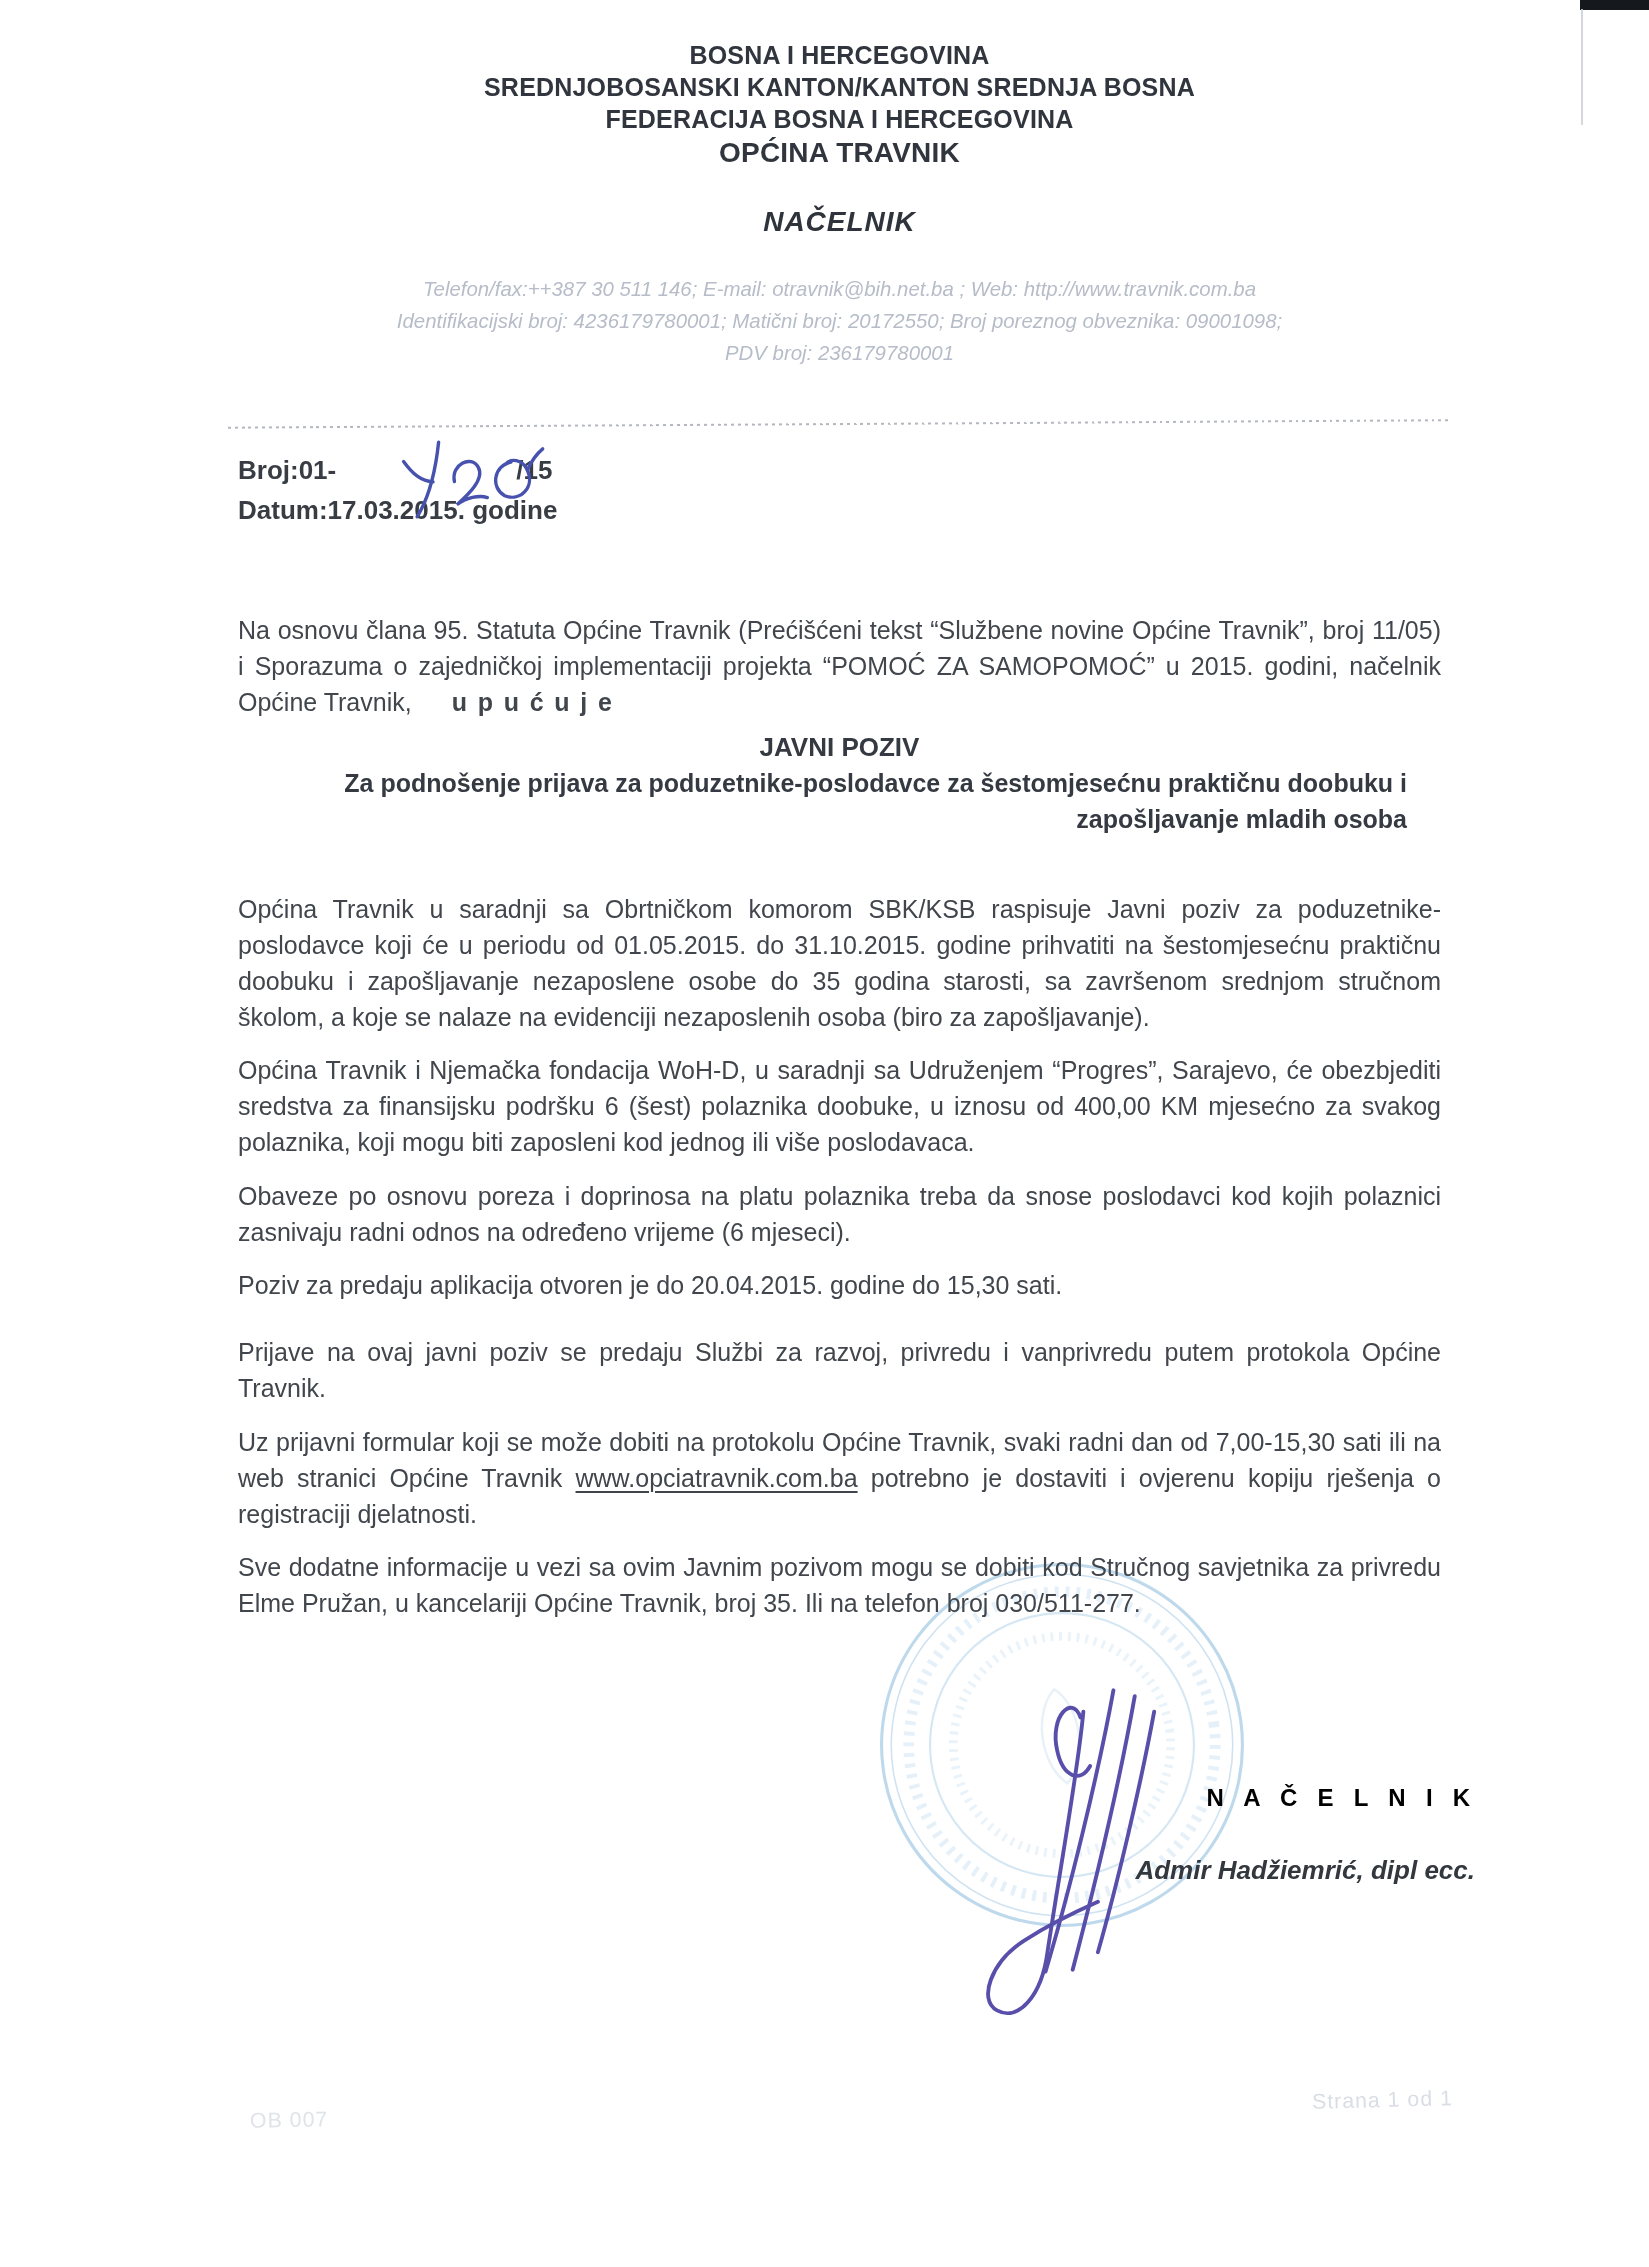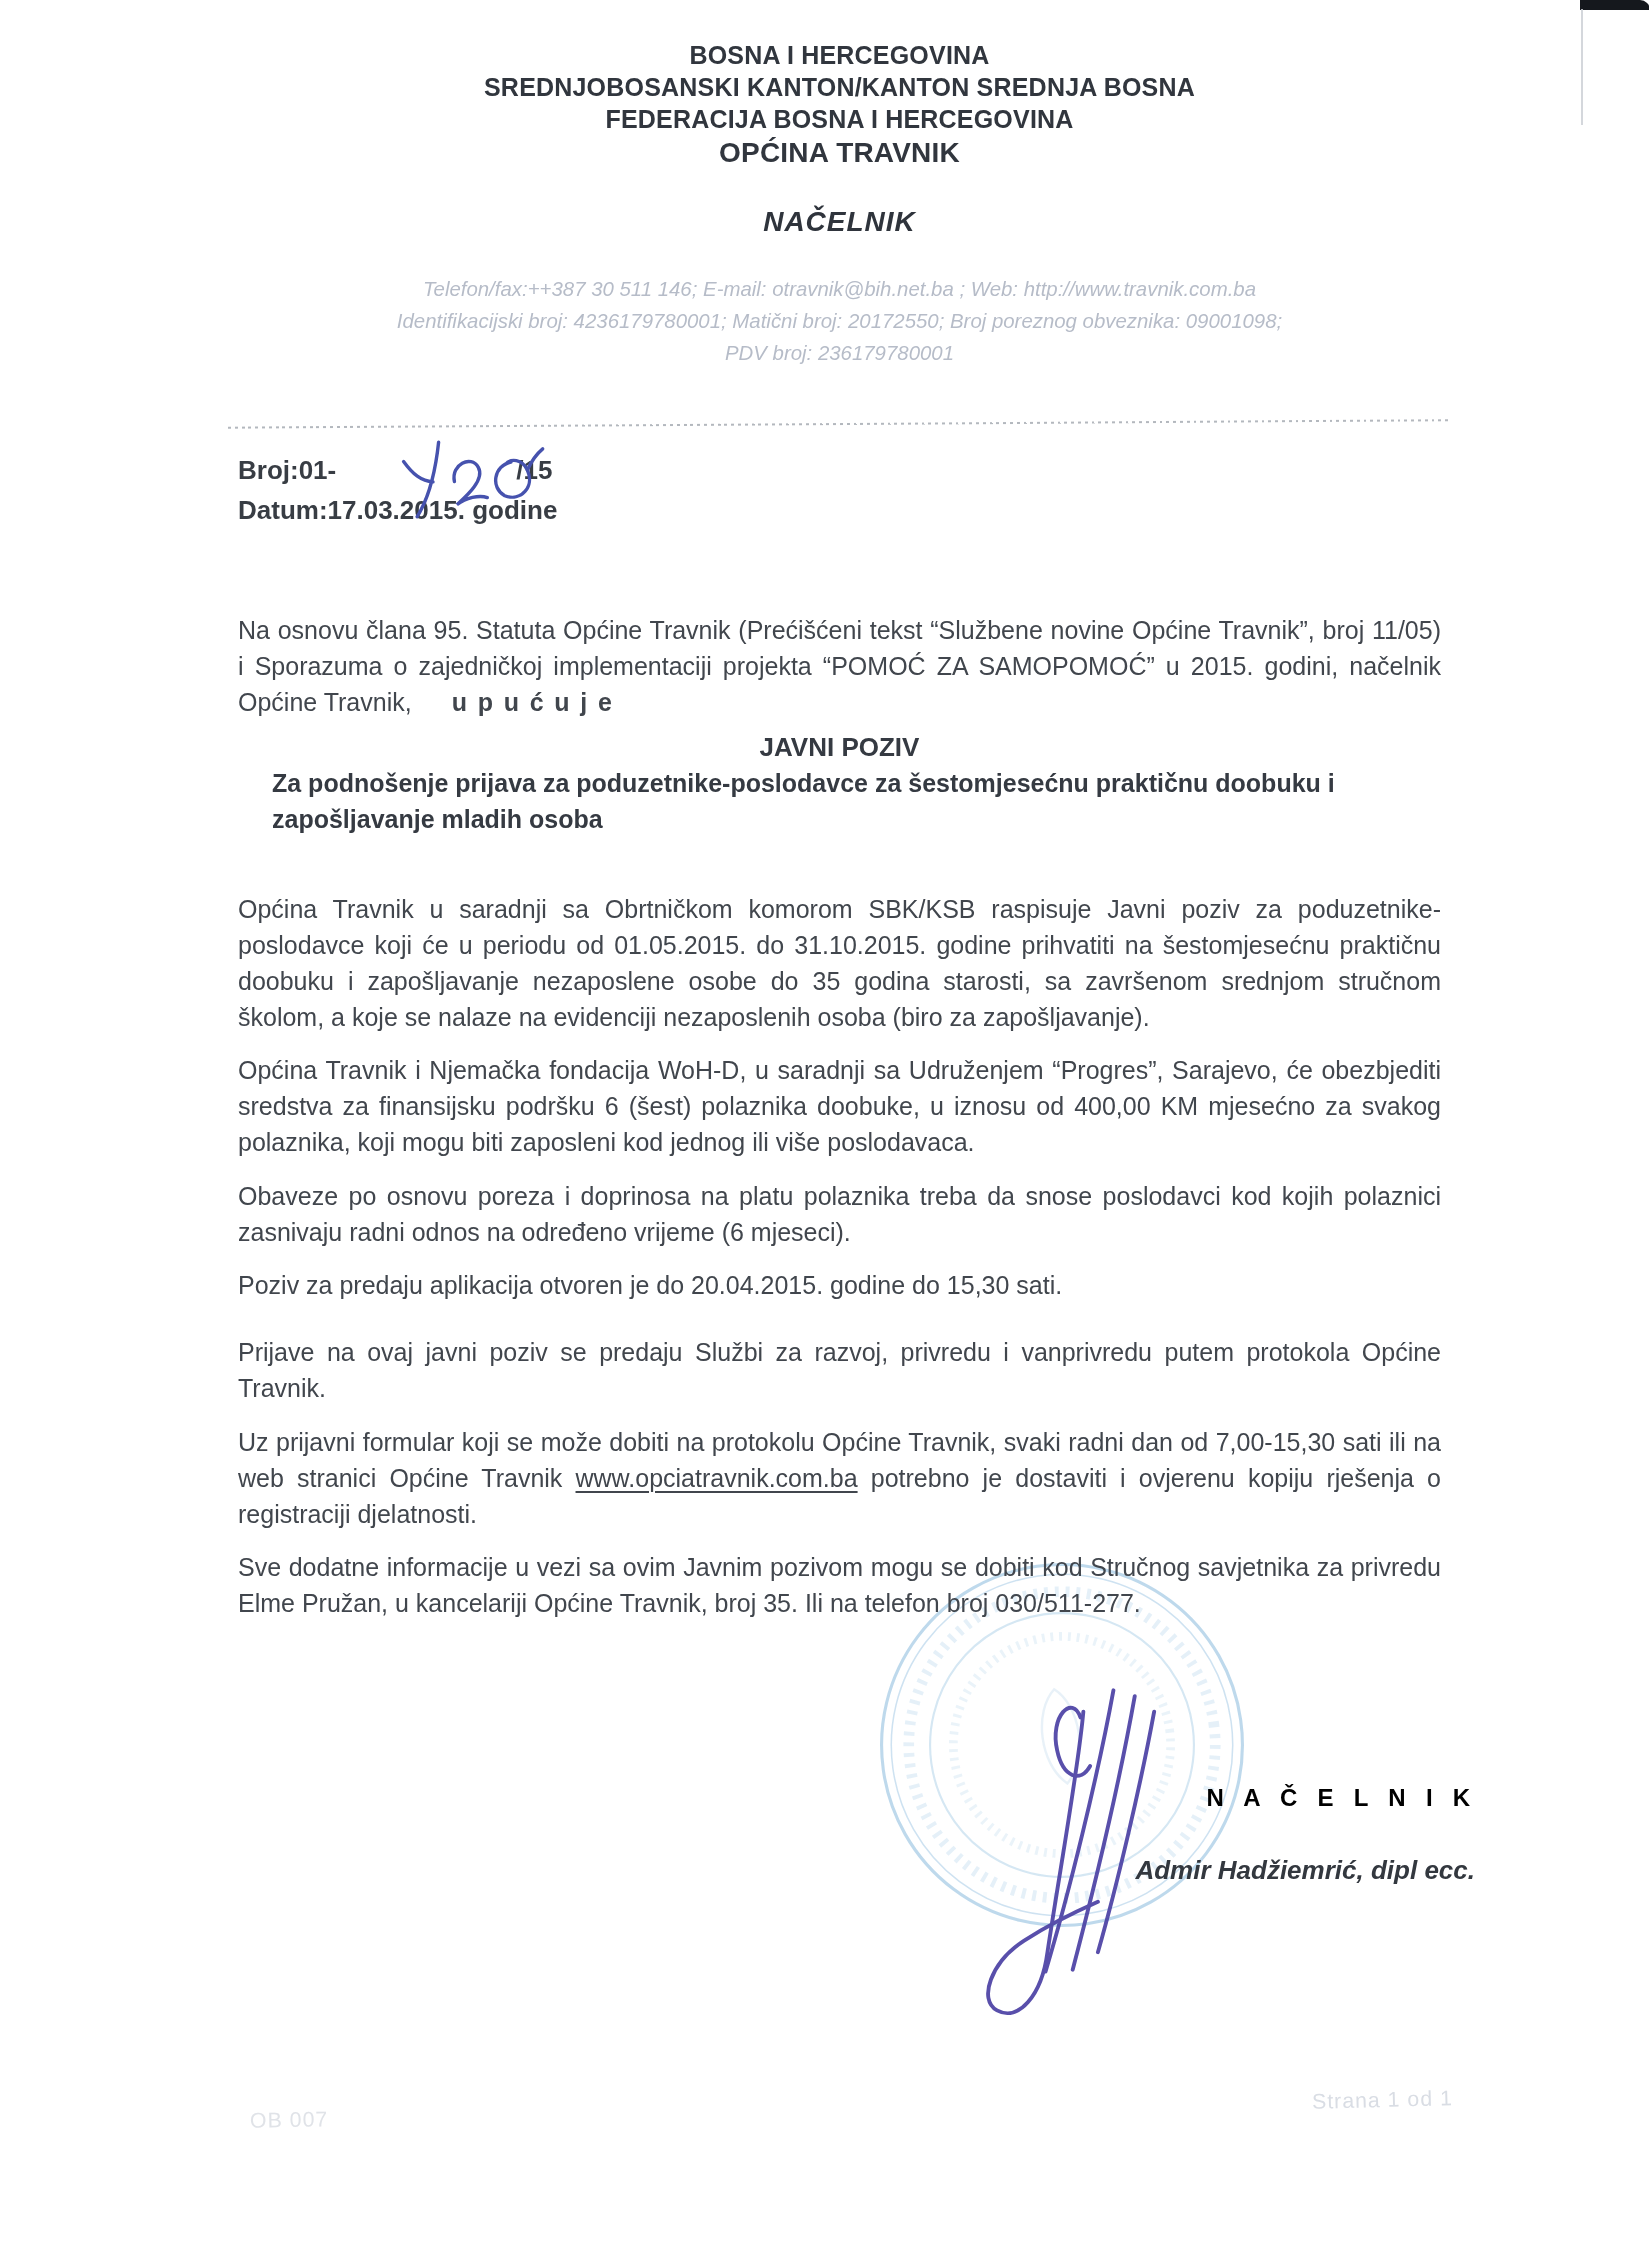--- a/index.html
+++ b/index.html
@@ -3,21 +3,20 @@
 <meta charset="utf-8">
 <style>
   html,body{margin:0;padding:0;background:#ffffff;}
   .page{
     position:relative;
     width:1650px;height:2268px;
     background:#ffffff;
     overflow:hidden;
     font-family:"Liberation Sans", sans-serif;
     color:#3d4249;
-    border-radius:10px;
   }
   .scan-top-shade{position:absolute;top:0;left:0;right:0;height:45px;
     background:linear-gradient(180deg,#ecueee 0,#eceef0 0,rgba(255,255,255,0) 100%);opacity:.85;}
   .scan-corner-bar{position:absolute;top:0;left:1580px;width:70px;height:9.7px;background:#15181d;}
   .scan-edge-line{position:absolute;top:8.7px;left:1581px;width:1.9px;height:116px;background:#c9cdd3;opacity:.8;}
 
   .content{position:absolute;top:0;left:0;width:1650px;padding:39px 209px 0 238px;box-sizing:border-box;}
 
   .header-block{text-align:center;line-height:32px;}
   .header-line{font-weight:bold;font-size:25px;color:#31363e;letter-spacing:0.2px;}
@@ -34,21 +33,21 @@
 
   .ref-block{margin-top:25px;font-weight:bold;font-size:26px;color:#383d44;line-height:40px;}
   .ref-line{display:flex;align-items:center;}
   .hw-slot{display:inline-block;width:180px;}
   .handwritten-number{position:absolute;left:392px;top:429px;transform:rotate(-6deg);}
 
   .intro-para{margin:82px 0 0 0;font-size:25px;line-height:36px;text-align:justify;color:#41464d;}
   .intro-emphasis{font-weight:bold;letter-spacing:1.9px;margin-left:33px;}
 
   .call-heading{margin-top:9px;text-align:center;font-weight:bold;font-size:26px;line-height:36px;color:#353a42;}
-  .call-subheading{margin:0 auto 54px auto;max-width:1135px;text-align:left;font-weight:bold;
+  .call-subheading{margin:0 auto 54px auto;max-width:1135px;text-align:right;font-weight:bold;
     font-size:25px;line-height:36px;color:#353a42;}
 
   .para{margin:0 0 17.5px 0;font-size:25px;line-height:36px;text-align:justify;color:#41464d;position:relative;z-index:2;}
   .para.gap-lg{margin-bottom:31px;}
   .doc-link{text-decoration:underline;text-underline-offset:3.9px;text-decoration-thickness:1.9px;}
 
   .stamp{position:absolute;left:868px;top:1551px;z-index:1;transform:rotate(-8deg);}
   .signature-strokes{position:absolute;left:933px;top:1661px;z-index:4;}
 
   .sig-role{position:absolute;top:1784px;right:173px;z-index:3;font-weight:bold;font-size:24px;

